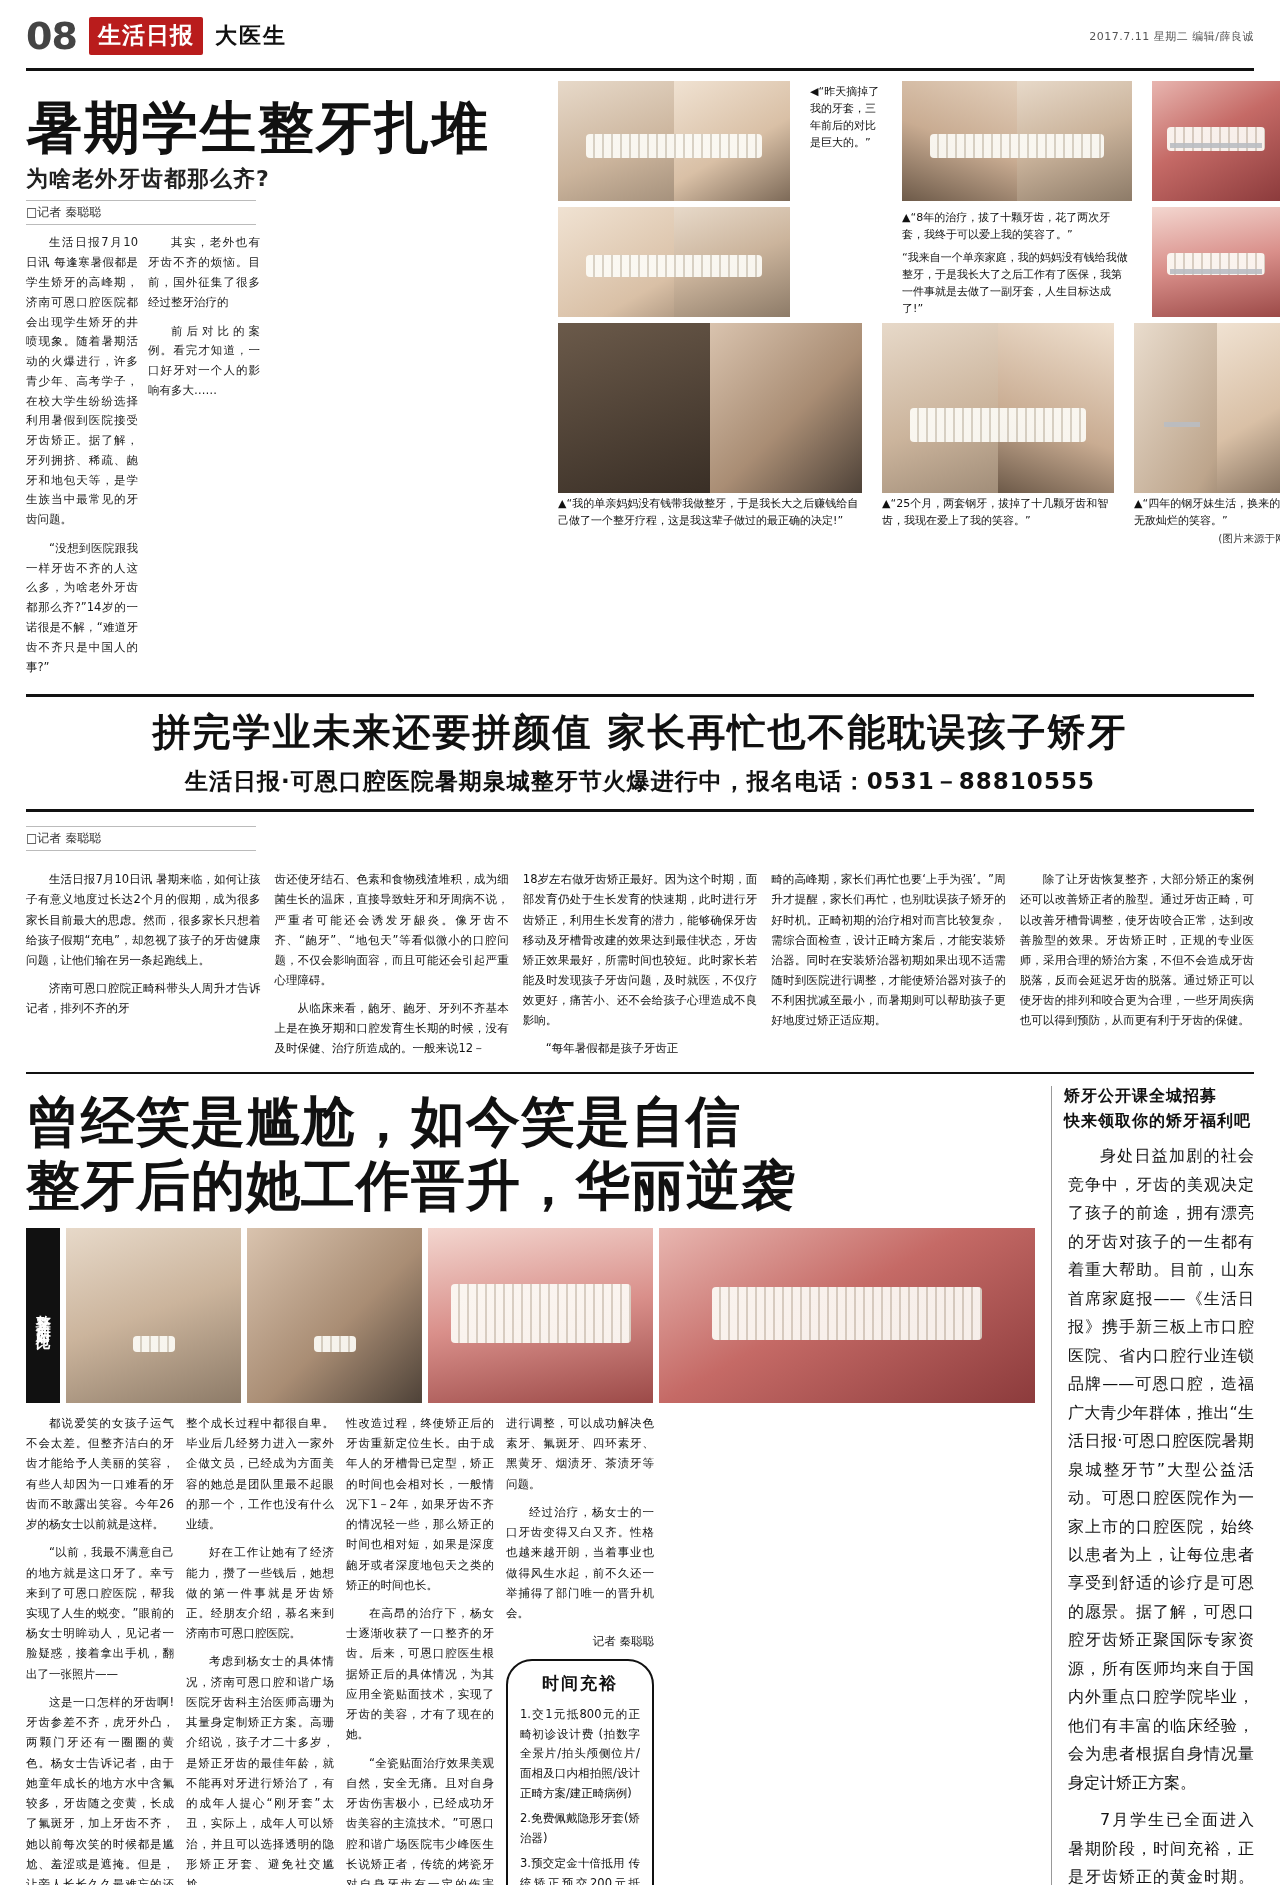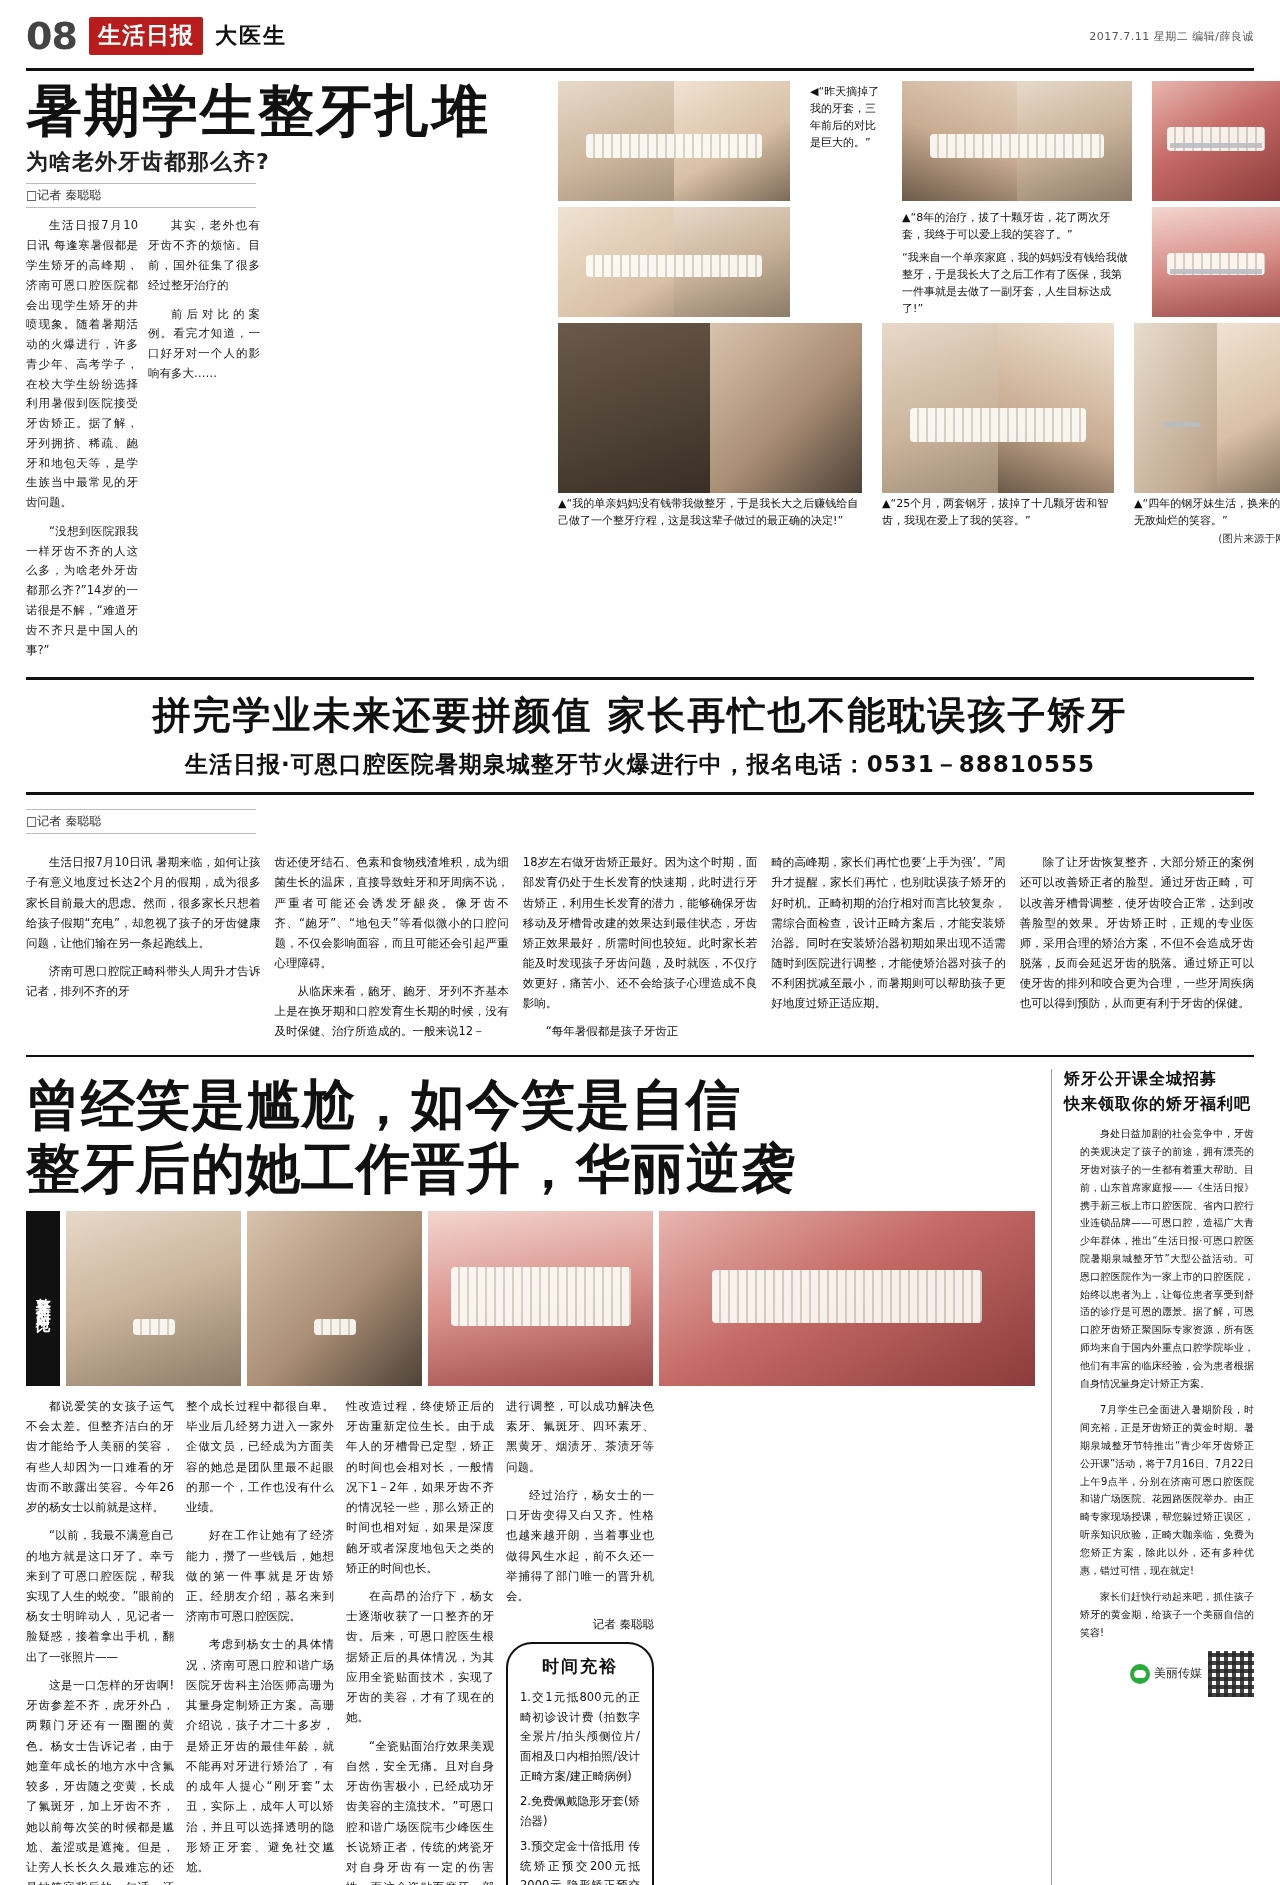--- a/index.html
+++ b/index.html
@@ -62,21 +62,21 @@
     display:flex;
     gap:12px;
     margin-top:10px;
   }
   .top-left{width:520px;flex:0 0 520px;}
   .headline{
     font-size:56px;
     font-weight:bold;
     letter-spacing:2px;
     line-height:1.08;
-    margin:0 0 6px 0;
+    margin:17px 0 6px 0;
     color:#111;
   }
   .subhead{
     font-size:22px;
     font-weight:bold;
     color:#222;
     letter-spacing:1px;
     margin-bottom:6px;
   }
   .byline{
@@ -228,24 +228,24 @@
     border-left:1px solid #999;
     padding-left:12px;
   }
   .rail h4{
     margin:0 0 4px 0;
     font-size:16px;
     font-weight:bold;
     letter-spacing:1px;
   }
   .rail p{
-    font-size:10px;
+    font-size:16px;
     line-height:1.78;
     text-align:justify;
-    margin:0 0 9px 16px;
+    margin:0 0 9px 4px;
   }
   .footer-logo{
     display:flex;
     align-items:center;
     justify-content:flex-end;
     gap:6px;
     margin-top:6px;
   }
   .qr{
     width:46px;height:46px;

